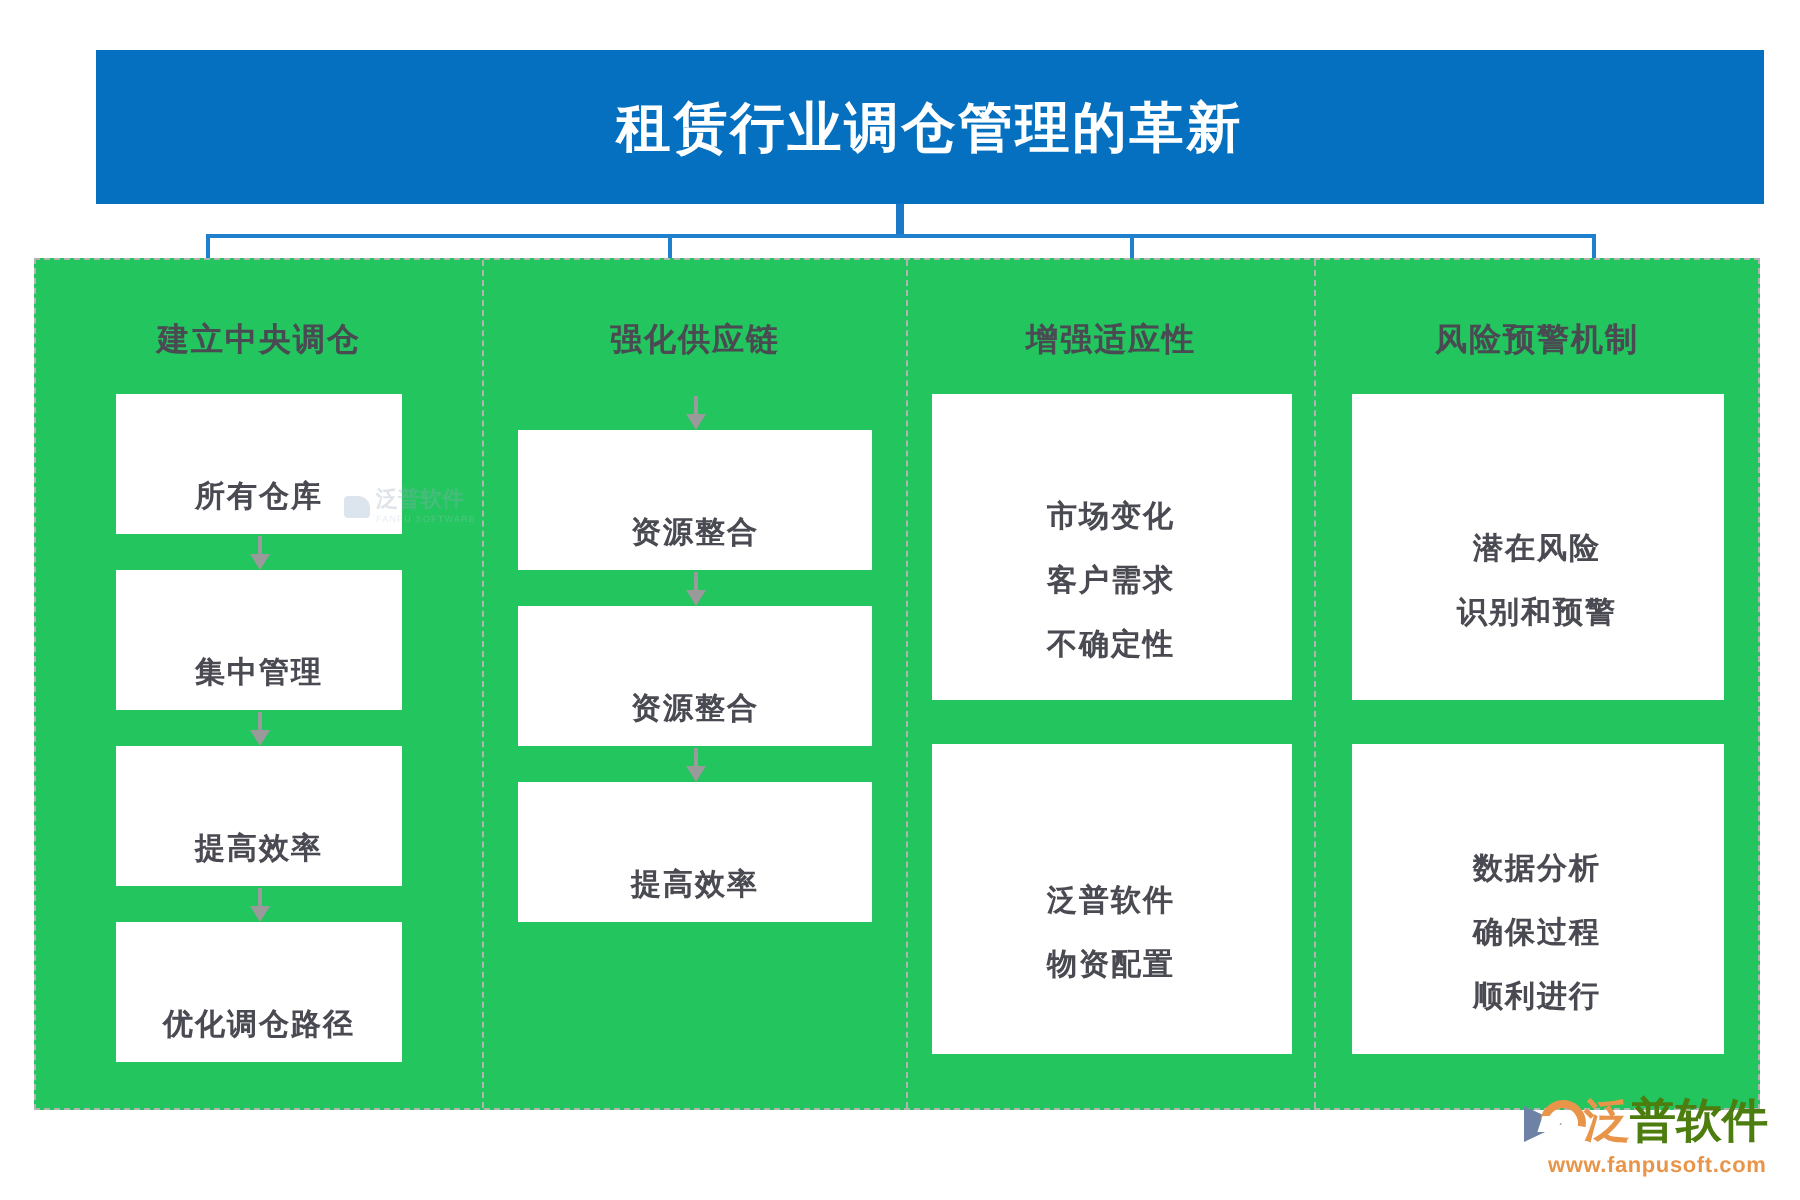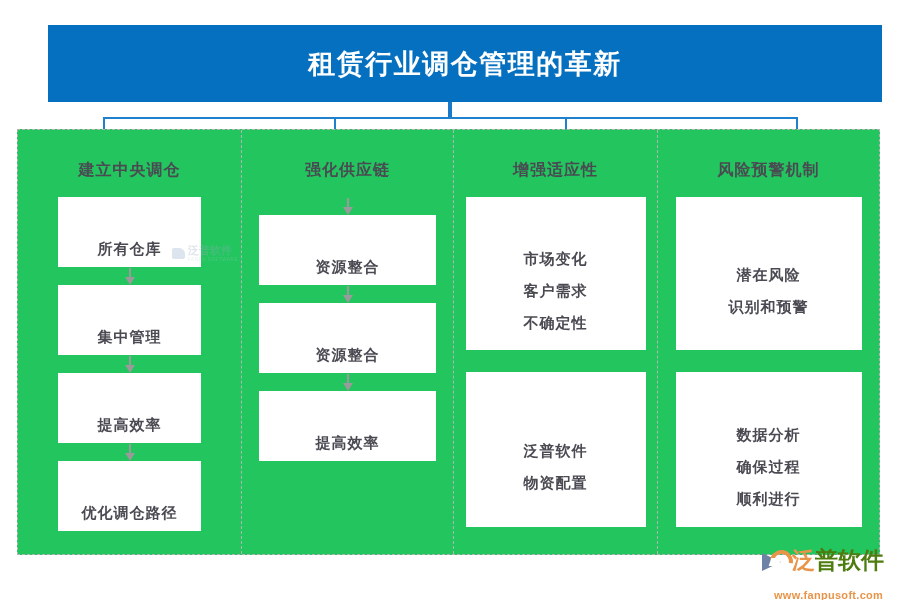--- a/index.html
+++ b/index.html
@@ -240,21 +240,21 @@
     color: #e8954a;
     letter-spacing: 0px;
   }
   .logo-cn2 {
     font-size: 23px;
     font-weight: bold;
     color: #4d7c0f;
     letter-spacing: 0px;
   }
   .logo-url {
-    margin-top: 13px;
+    margin-top: 1px;
     margin-left: 12px;
     font-size: 11px;
     font-weight: bold;
     color: #e8954a;
     letter-spacing: 0.3px;
   }
 </style>
 </head>
 <body>
 

